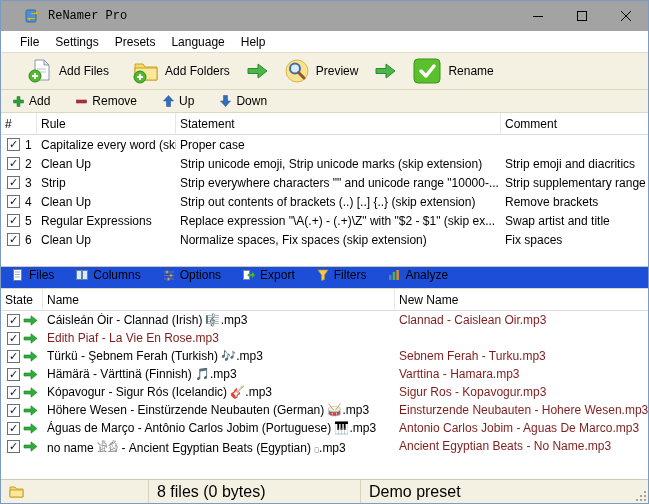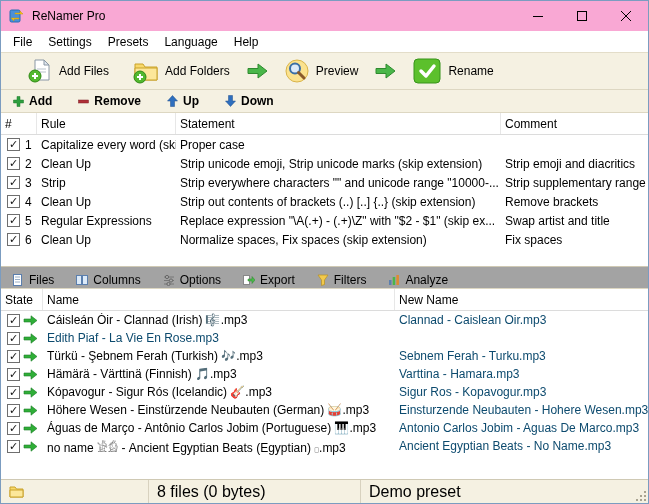--- a/index.html
+++ b/index.html
@@ -1,57 +1,57 @@
 <!DOCTYPE html>
 <html><head>
 <meta charset="utf-8">
 <style>
   * { box-sizing: border-box; margin: 0; padding: 0; }
   html,body { width:649px; height:504px; }
   body { font-family:"Liberation Sans", sans-serif; font-size:12px; color:#000; background:#e8e8e8; }
   .window { width:649px; height:504px; border:1px solid #7b9cc0; background:#fff; display:flex; flex-direction:column; overflow:hidden; }
 
   
-  .titlebar { height:30px; flex:0 0 30px; display:flex; align-items:center; background:#f9a8d4; padding-left:8px; }
+  .titlebar { height:30px; flex:0 0 30px; display:flex; align-items:center; background:#a3a3a3; padding-left:24px;font-family:Liberation Mono, monospace; }
   .titlebar .title { margin-left:7px; font-size:12px; }
   .win-controls { margin-left:auto; display:flex; height:100%; }
   .win-btn { width:44px; height:100%; display:flex; align-items:center; justify-content:center; }
 
   
-  .menubar { height:21px; flex:0 0 21px; display:flex; align-items:center; background:#fff; padding-left:4px; }
+  .menubar { height:21px; flex:0 0 21px; display:flex; align-items:center; background:#fff; padding-left:11px; }
   .menubar .mitem { padding:2px 8px; }
 
   
   .toolbar { height:38px; flex:0 0 38px; background:#f5f1e2; border-top:1px solid #e3ddc9; border-bottom:1px solid #ddd7c2; display:flex; align-items:center; padding:0 20px; gap:10px; }
   .tb-btn { display:flex; align-items:center; gap:6px; padding:3px 6px; border-radius:3px; }
   .flow-arrow { display:flex; align-items:center; }
 
   
-  .rules-toolbar { height:23px; flex:0 0 23px; background:#f5f1e2; border-bottom:1px solid #ddd7c2; display:flex; align-items:center; padding:0 8px; gap:18px;font-weight:bold; }
+  .rules-toolbar { height:23px; flex:0 0 23px; background:#f5f1e2; border-bottom:1px solid #ddd7c2; display:flex; align-items:center; padding:0 8px; gap:18px; }
   .rt-btn { display:flex; align-items:center; gap:5px; padding:1px 4px; }
 
   
   .thead { display:grid; height:22px; flex:0 0 22px; background:#fff; border-bottom:1px solid #dcdcdc; align-items:center; }
   .thead .hcell { height:100%; display:flex; align-items:center; padding:0 4px; border-right:1px solid #e7e7e7; overflow:hidden; white-space:nowrap; }
   .trow { display:grid; height:19px; align-items:center; background:#fff; }
   .cell { padding:0 4px; overflow:hidden; white-space:nowrap; }
   .rules-grid { grid-template-columns:36px 139px 325px 1fr; }
   .files-grid { grid-template-columns:42px 352px 1fr; }
   .rules-body { height:131px; flex:0 0 131px; background:#fff; overflow:hidden; }
   .files-body { flex:1 1 auto; background:#fff; overflow:hidden; }
   .files-body .trow { height:18px; }
   .statecell { display:flex; align-items:center; gap:3px; padding-left:6px; }
   .numcell { display:flex; align-items:center; gap:5px; padding-left:6px; }
-  .newname { color:#0c4a6e; }
+  .newname { color:#7f1d1d; }
 
   .checkbox { width:13px; height:13px; flex:0 0 13px; border:1px solid #6e6e6e; background:#fff; display:inline-flex; align-items:center; justify-content:center; }
   .checkbox::after { content:"\2713"; font-size:11px; line-height:1; color:#111; }
 
   
-  .files-toolbar { height:23px; flex:0 0 23px; background:#a3a3a3; border-top:1px solid #cfc9b4; border-bottom:1px solid #ddd7c2; display:flex; align-items:flex-end; padding:0 8px; gap:16px; }
+  .files-toolbar { height:23px; flex:0 0 23px; background:#1d4ed8; border-top:1px solid #cfc9b4; border-bottom:1px solid #ddd7c2; display:flex; align-items:flex-start; padding:0 8px; gap:16px; }
   .ft-item { display:flex; align-items:center; gap:5px; padding:1px 3px; }
 
   
   .statusbar { height:24px; flex:0 0 24px; background:#f5f1e2; border-top:1px solid #cfc9b4; display:flex; align-items:center; font-size:16px; }
   .sb-panel { height:100%; display:flex; align-items:center; padding:0 8px; border-right:1px solid #d8d2bf; }
   .sb-1 { width:148px; }
   .sb-2 { width:212px; }
   .sb-3 { flex:1 1 auto; border-right:none; }
   .grip { width:18px; height:100%; display:flex; align-items:flex-end; justify-content:flex-end; }
 

